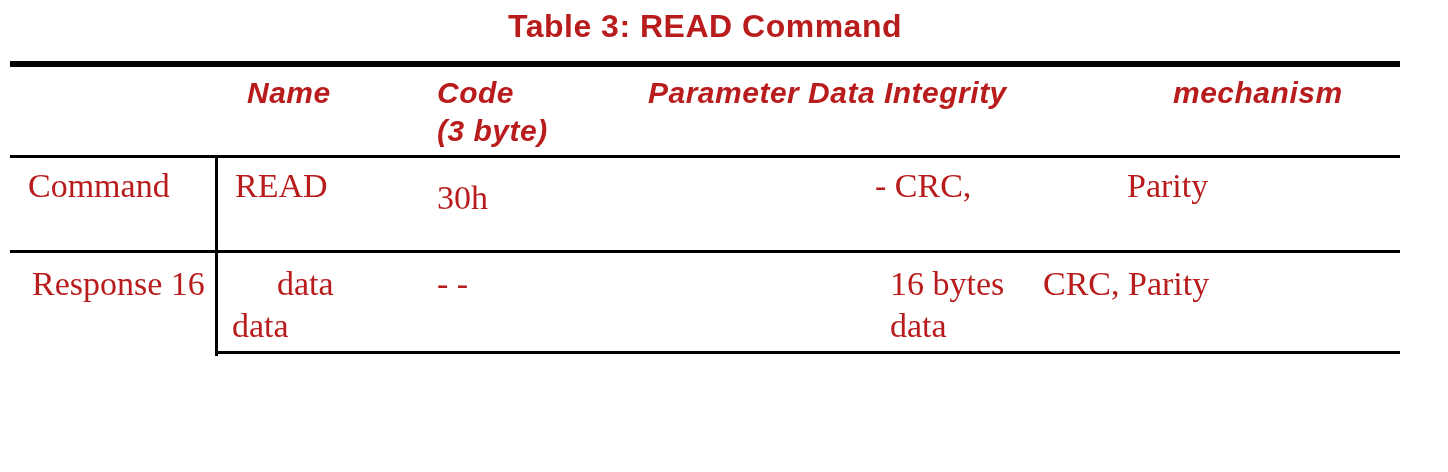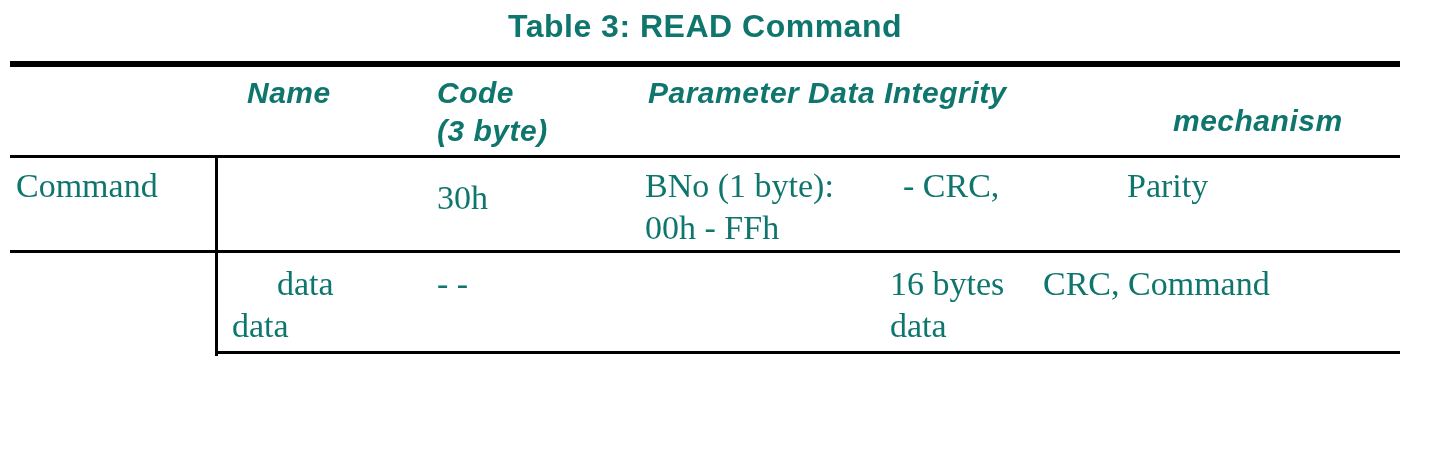--- a/index.html
+++ b/index.html
@@ -6,21 +6,21 @@
     margin: 0;
     padding: 0;
     background: #ffffff;
   }
   .page {
     position: relative;
     width: 1448px;
     height: 356px;
     background: #ffffff;
     overflow: hidden;
-    color: #0f766e;
+    color: #b91c1c;
   }
   .title {
     position: absolute;
     left: 10px;
     top: 8px;
     width: 1390px;
     text-align: center;
     font: bold 32px "Liberation Sans", "DejaVu Sans", sans-serif;
     letter-spacing: 0.5px;
     white-space: pre;
@@ -54,33 +54,33 @@
   <div class="rule" style="left:10px; top:155px; width:1390px; height:3px;"></div>
   <div class="rule" style="left:10px; top:250px; width:1390px; height:3px;"></div>
   <div class="rule" style="left:216px; top:351px; width:1184px; height:3px;"></div>
   <div class="rule" style="left:10px; top:452px; width:1390px; height:6px;"></div>
   <div class="rule" style="left:215px; top:155px; width:3px; height:303px;"></div>
 
   <span class="hdr" style="left:247px; top:74px;font-style:italic;">Name</span>
   <span class="hdr" style="left:437px; top:74px;">Code
 (3 byte)</span>
   <span class="hdr" style="left:648px; top:74px;">Parameter Data Integrity</span>
-  <span class="hdr" style="left:1173px; top:74px;margin-top:28px;">mechanism</span>
+  <span class="hdr" style="left:1173px; top:74px;">mechanism</span>
 
-  <span class="cell" style="left:16px; top:165px;font-family:Liberation Serif, serif;">Command</span>
+  <span class="cell" style="left:28px; top:165px;font-family:Liberation Serif, serif;">Command</span>
+  <span class="cell" style="left:235px; top:165px;">READ</span>
   <span class="cell" style="left:437px; top:165px;margin-top:12px;">30h</span>
-  <span class="cell" style="left:645px; top:165px;">BNo (1 byte):
-00h - FFh</span>
-  <span class="cell" style="left:875px; top:165px;margin-left:28px;">- CRC,</span>
+  <span class="cell" style="left:875px; top:165px;">- CRC,</span>
   <span class="cell" style="left:1127px; top:165px;">Parity</span>
 
+  <span class="cell" style="left:32px; top:263px;">Response 16</span>
   <span class="cell" style="left:277px; top:263px;">data</span>
   <span class="cell" style="left:232px; top:305px;">data</span>
   <span class="cell" style="left:437px; top:263px;">- -</span>
   <span class="cell" style="left:890px; top:263px;">16 bytes
 data</span>
-  <span class="cell" style="left:1043px; top:263px;">CRC, Command</span>
+  <span class="cell" style="left:1043px; top:263px;">CRC, Parity</span>
 
   <span class="cell" style="left:37px; top:363px;font-style:italic;">NACK</span>
   <span class="cell" style="left:647px; top:363px;">- -</span>
   <span class="cell" style="left:1047px; top:363px;">-</span>
 
 </div>
 
 </body></html>

